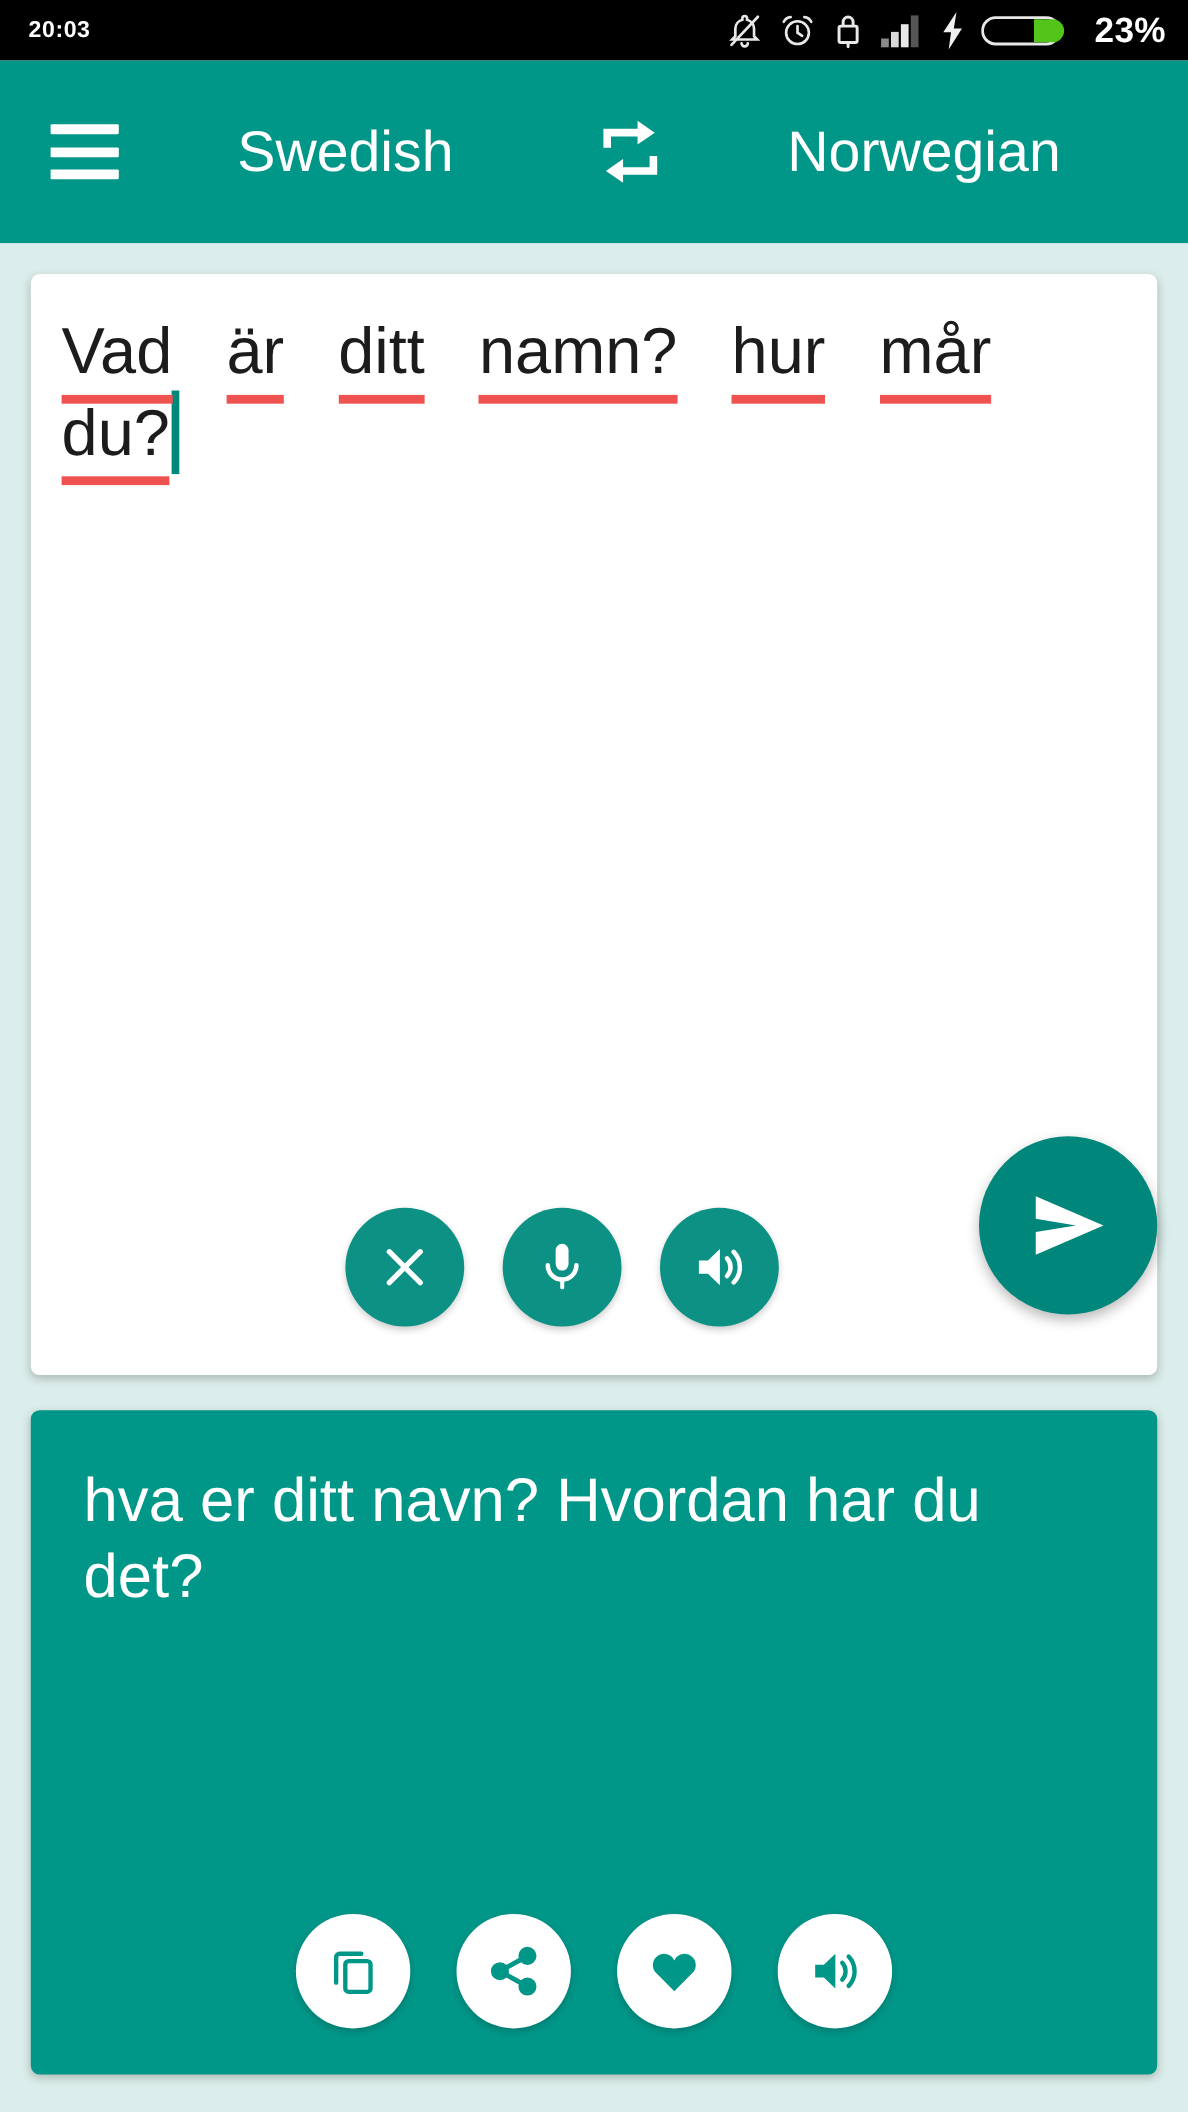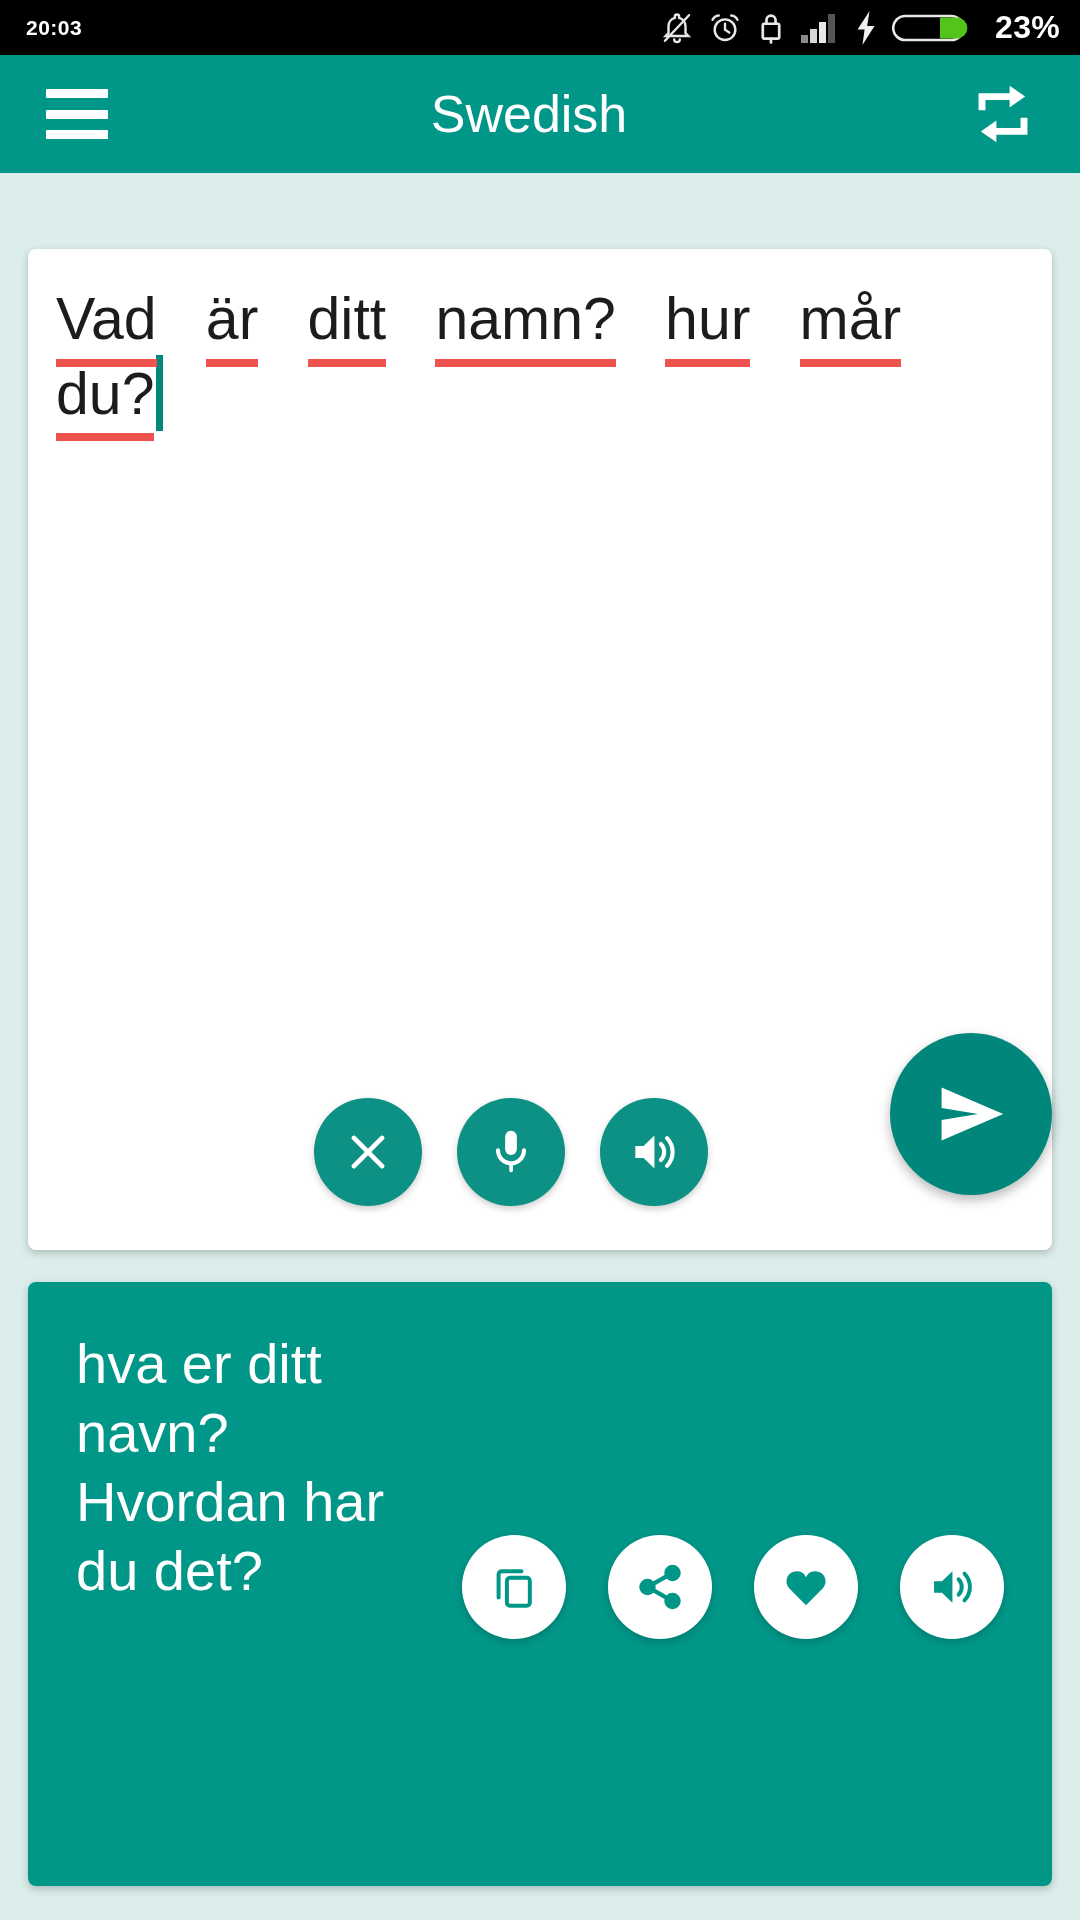--- a/index.html
+++ b/index.html
@@ -35,21 +35,21 @@
   .status-icons svg { display:block; }
   .battery-pct {
     font-size:32px;
     font-weight:bold;
     margin-left:9px;
     letter-spacing:0.3px;
   }
 
   
   .appbar {
-    height:118px;
+    height:166px;
     background:#009688;
     display:flex;
     align-items:center;
     padding:0 34px 0 46px;
     color:#FFFFFF;
   }
   .hamburger {
     width:62px;
     height:50px;
     display:flex;
@@ -165,21 +165,21 @@
     box-shadow:0 3px 7px rgba(0,0,0,0.20);
   }
 
   .gap { height:32px; flex:0 0 auto; }
 
   
   .card-output {
     background:#009688;
     flex:1;
     display:flex;
-    flex-direction:row;
+    flex-direction:column;
     padding:48px 48px 0 48px;
     gap:16px;
   }
   .output-text {
     font-size:56px;
     line-height:1.23;
     color:#FFFFFF;
   }
   .output-fill { flex:1; }
   .output-actions {
@@ -289,20 +289,21 @@
 
   <div class="swap-btn">
     <svg width="72" height="72" viewBox="0 0 24 24" fill="none" stroke="#FFFFFF" stroke-width="2.3" stroke-linecap="square" stroke-linejoin="miter">
       <polyline points="5,9.6 5,6.2 15.4,6.2"></polyline>
       <polygon points="14.2,2.6 19.4,6.2 14.2,9.8" fill="#FFFFFF" stroke="none"></polygon>
       <polyline points="19,14.4 19,17.8 8.6,17.8"></polyline>
       <polygon points="9.8,14.2 4.6,17.8 9.8,21.4" fill="#FFFFFF" stroke="none"></polygon>
     </svg>
   </div>
 
+  <div class="lang lang-dst">Norwegian</div>
 </div>
 
 <div class="content">
 
   <div class="card card-input">
     <div class="input-text">
       <span class="word">Vad</span>
       <span>&nbsp;</span>
       <span class="word">är</span>
       <span>&nbsp;</span>

